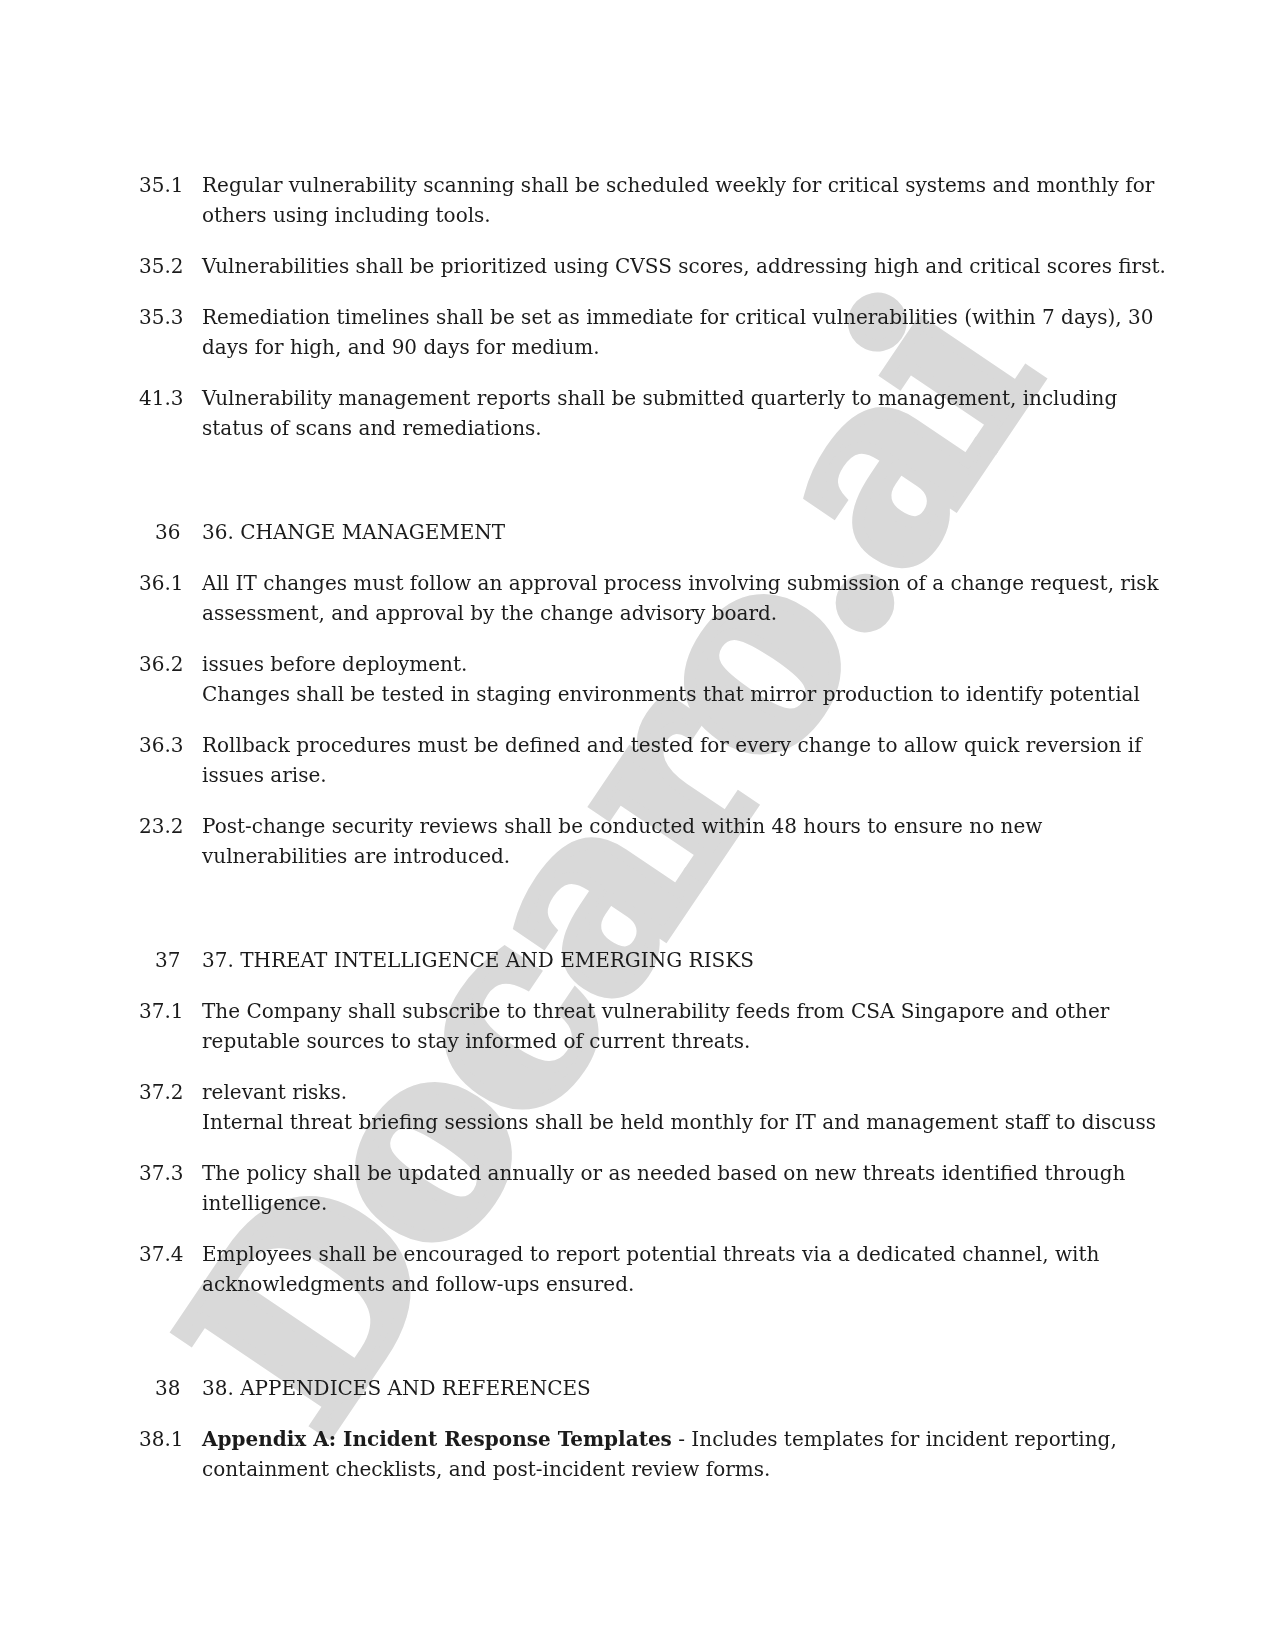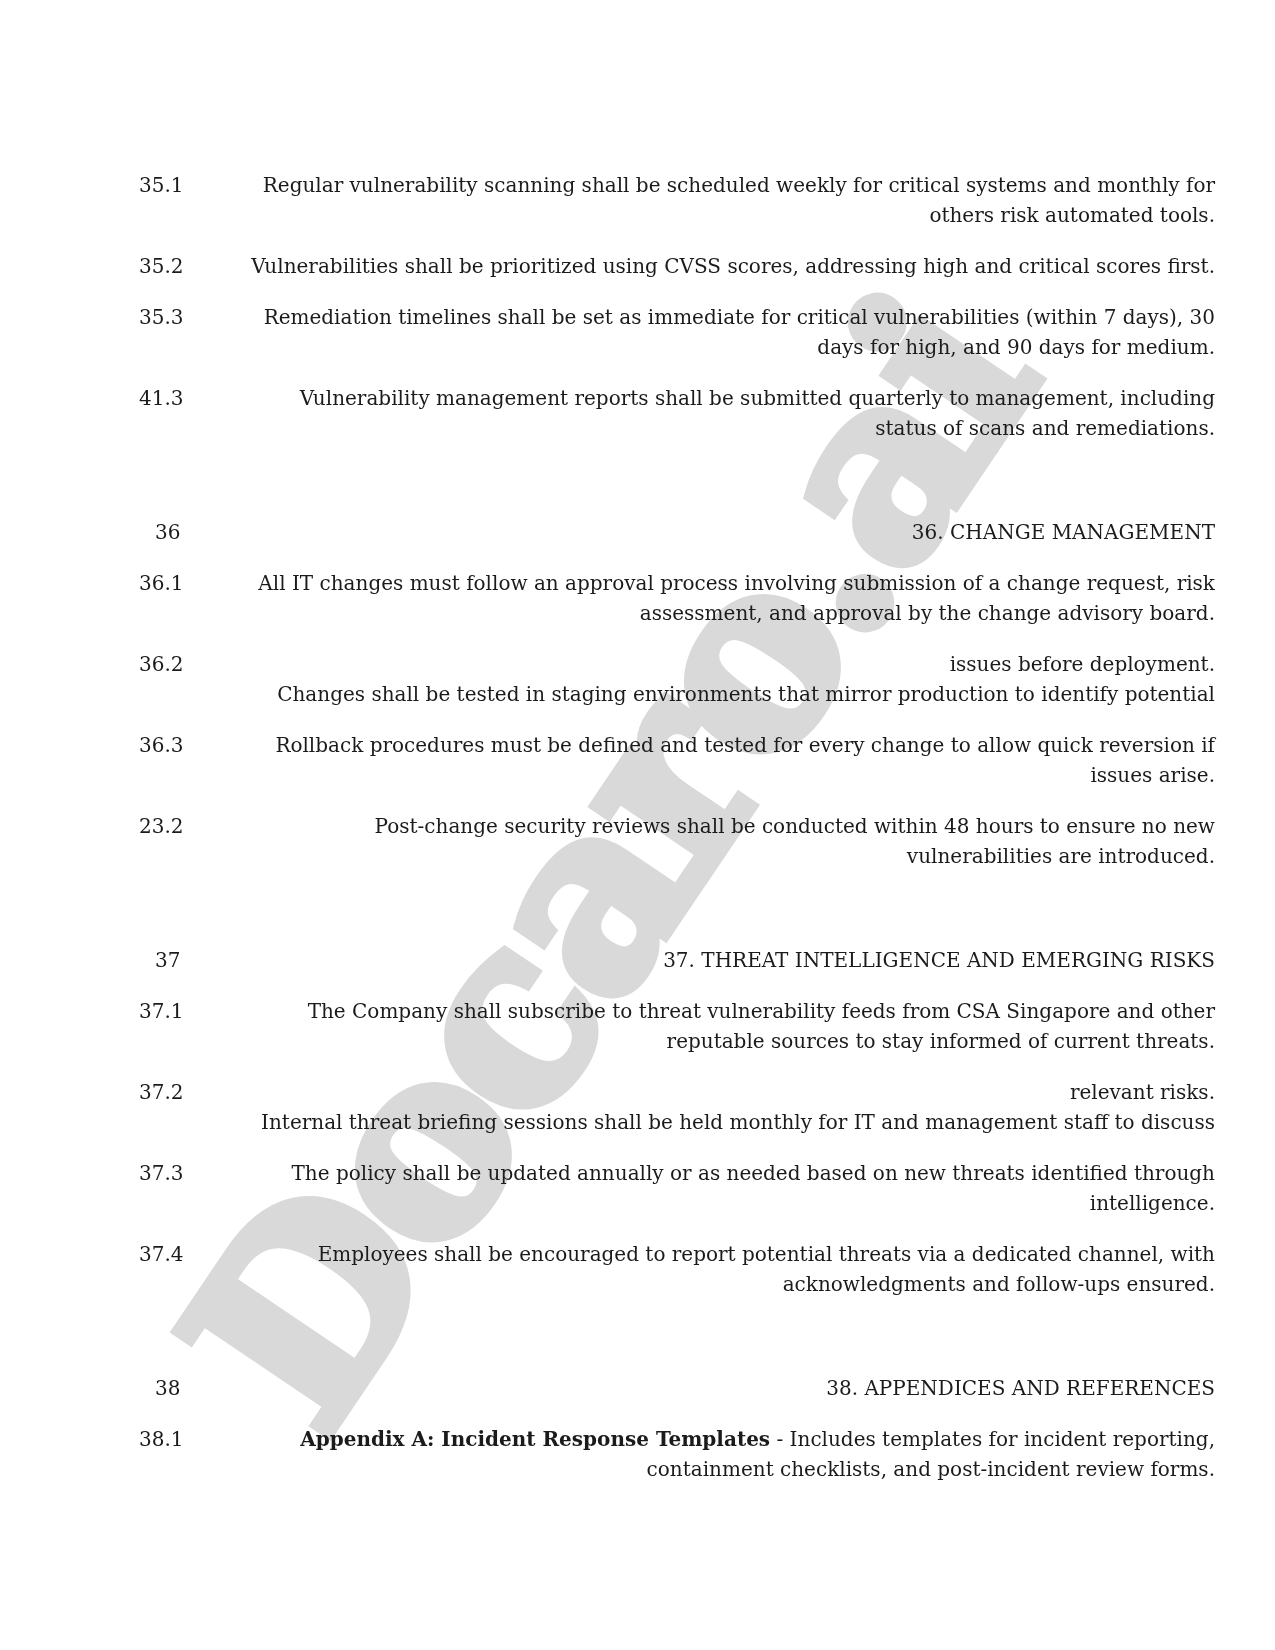--- a/index.html
+++ b/index.html
@@ -33,37 +33,37 @@
     box-sizing:border-box;
     padding:170px 60px 0 139px;
     z-index:1;
   }
   .row{display:flex;margin:0 0 21px 0;}
   .num{
     flex:0 0 63px;
     box-sizing:border-box;
     white-space:nowrap;
   }
-  .lines{flex:1 1 auto;min-width:0;text-align:right;}
+  .lines{flex:1 1 auto;min-width:0;}
   .line{white-space:nowrap;}
   .heading-row{margin-top:74px;font-weight:400;}
   .heading-row .num{padding-left:16px;}
   .b{font-weight:700;}
 </style>
 </head>
 <body>
 
 <div class="page">
   <div class="watermark">Docaro.ai</div>
   <main class="content">
       <div class="row">
         <div class="num">35.1</div>
         <div class="lines">
           <div class="line">Regular vulnerability scanning shall be scheduled weekly for critical systems and monthly for</div>
-          <div class="line">others risk automated tools.</div>
+          <div class="line">others using including tools.</div>
         </div>
       </div>
       <div class="row">
         <div class="num">35.2</div>
         <div class="lines">
           <div class="line">Vulnerabilities shall be prioritized using CVSS scores, addressing high and critical scores first.</div>
         </div>
       </div>
       <div class="row">
         <div class="num">35.3</div>

